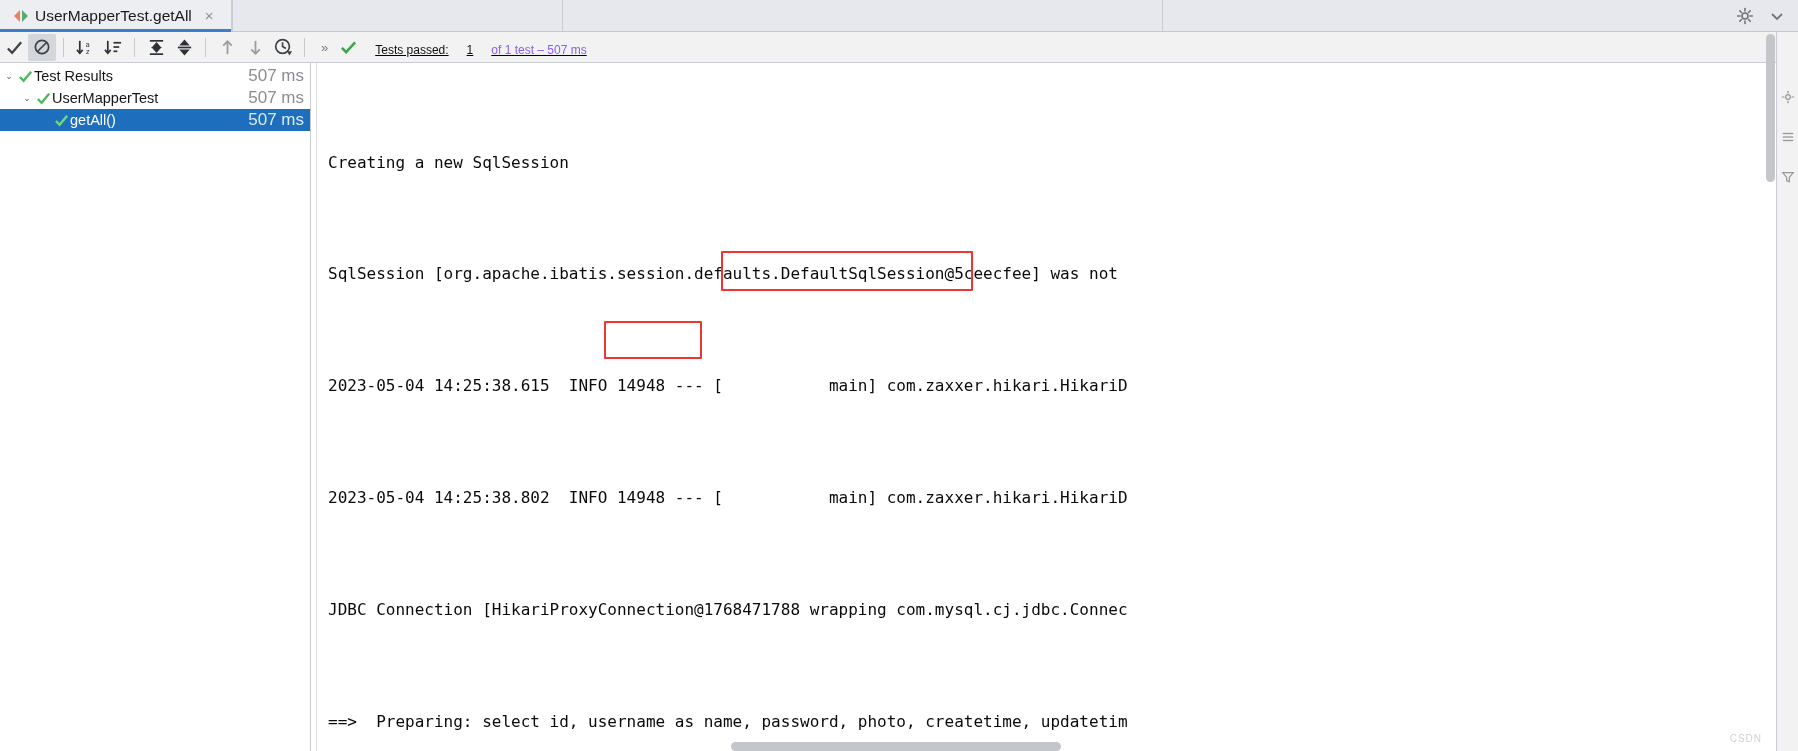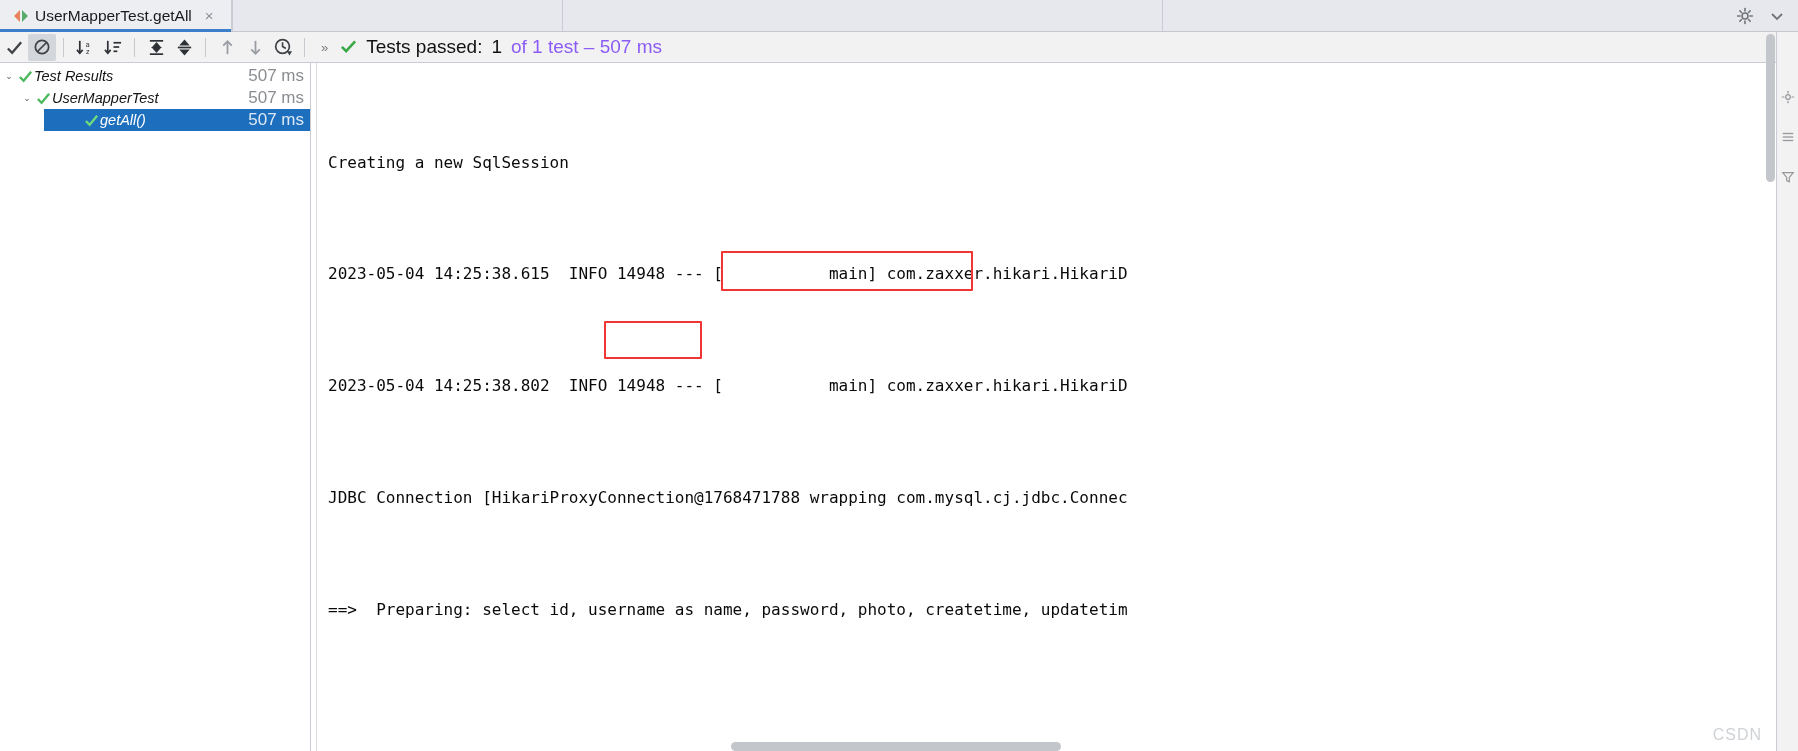--- a/index.html
+++ b/index.html
@@ -123,24 +123,25 @@
     flex: 0 0 auto;
   }
   .tb-chev {
     color: #777a7f;
     font-size: 13px;
     padding: 0 9px;
     cursor: pointer;
     letter-spacing: -1px;
   }
   .status {
-    display: flex; align-items: baseline; gap: 9px;
+    display: flex; align-items: baseline; gap: 18px;
     margin-left: 4px;
-    font-size: 19px;
+    font-size: 12px;
     white-space: nowrap;
+    text-decoration: underline;
   }
   .status-check { position: relative; top: 2px; }
   .status-main { color: #111111; }
   .status-dim { color: #8b5cf6; }
   .status-num { color: #111111; }
 
   
   .body {
     display: flex;
     height: 689px;
@@ -167,31 +168,31 @@
   }
   .tree-row.selected { background: #1d6fbd; color: #ffffff; }
   .tree-arrow {
     width: 14px; flex: 0 0 14px;
     display: flex; align-items: center; justify-content: center;
     color: #5b5f66;
     font-size: 9px;
   }
   .tree-row.selected .tree-arrow { color: #ffffff; }
   .tree-check { flex: 0 0 18px; display: flex; align-items: center; justify-content: center; }
-  .tree-label { white-space: nowrap; font-style: italic; }
+  .tree-label { white-space: nowrap; }
   .tree-time {
     margin-left: auto;
     color: #8a8d92;
     font-size: 17px;
     white-space: nowrap;
   }
   .tree-row.selected .tree-time { color: #dce8f5; }
   .ind-0 { padding-left: 2px; }
   .ind-1 { padding-left: 20px; }
-  .ind-2 { padding-left: 24px; margin-left: 44px; }
+  .ind-2 { padding-left: 38px; }
 
   
   .console-wrap {
     flex: 1 1 auto;
     position: relative;
     background: #ffffff;
     overflow: hidden;
   }
   .gutter {
     position: absolute;
@@ -258,21 +259,21 @@
     position: absolute;
     left: 420px; bottom: 1px;
     width: 330px; height: 9px;
     background: #c3c6cb;
     border-radius: 5px;
   }
 
   .watermark {
     position: absolute;
     right: 36px; bottom: 8px;
-    font-size: 16px;
+    font-size: 10px;
     color: #cfd2d6;
     letter-spacing: 1px;
     user-select: none;
   }
 </style>
 </head>
 <body>
 
 <div id="app">
 
@@ -448,20 +449,21 @@
         <span class="tree-label">getAll()</span>
         <span class="tree-time">507 ms</span>
       </div>
 
     </div>
 
     <div class="console-wrap">
       <div class="gutter"></div>
       <div class="console">
         <div class="cline">Creating a new SqlSession</div>
+        <div class="cline">SqlSession [org.apache.ibatis.session.defaults.DefaultSqlSession@5ceecfee] was not</div>
         <div class="cline">2023-05-04 14:25:38.615  INFO 14948 --- [           main] com.zaxxer.hikari.HikariD</div>
         <div class="cline">2023-05-04 14:25:38.802  INFO 14948 --- [           main] com.zaxxer.hikari.HikariD</div>
         <div class="cline">JDBC Connection [HikariProxyConnection@1768471788 wrapping com.mysql.cj.jdbc.Connec</div>
         <div class="cline">==&gt;  Preparing: select id, username as name, password, photo, createtime, updatetim</div>
         
         
         
         
         
         

